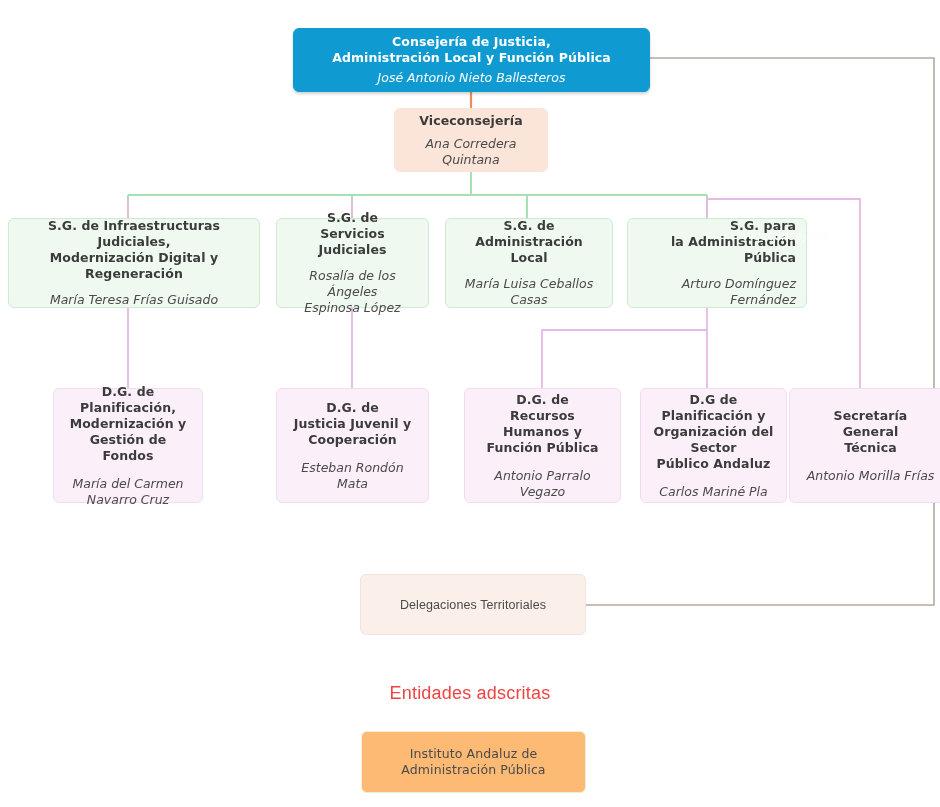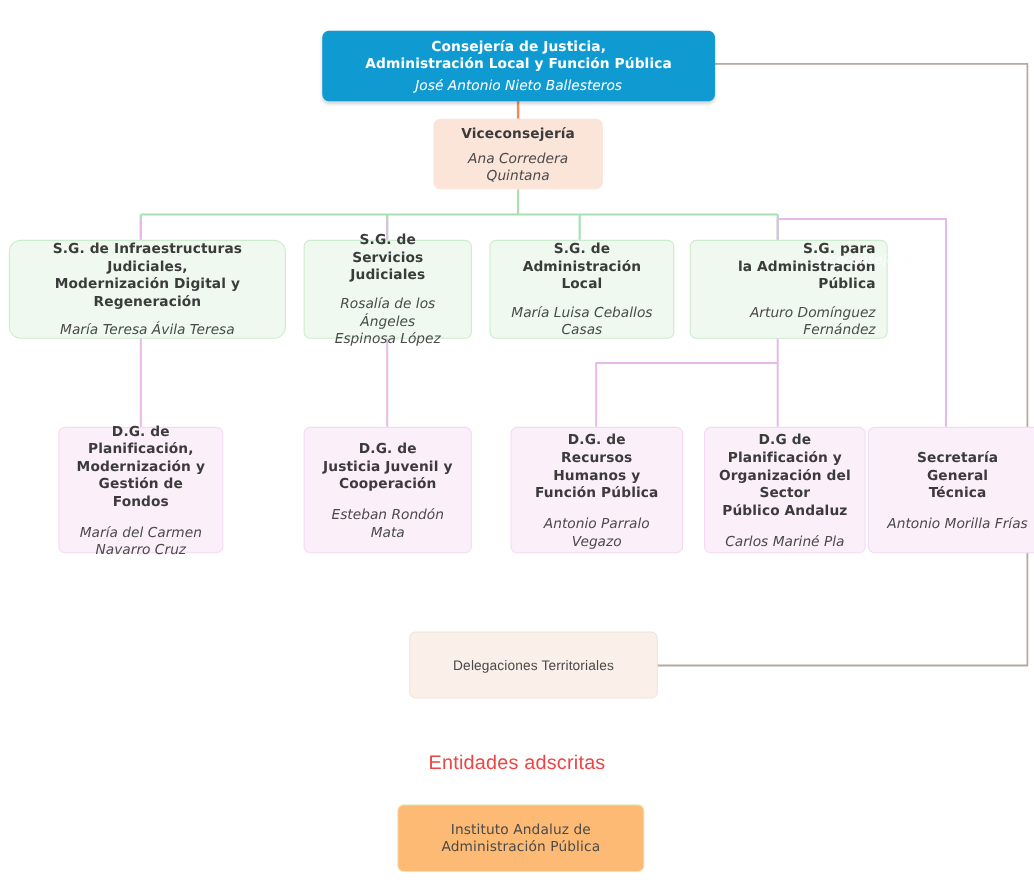--- a/index.html
+++ b/index.html
@@ -87,21 +87,20 @@
   .node.dg {
     background: #fbeffa;
     border: 1px solid #f3dcf2;
   }
   .node.dg .person { margin-top: 12px; }
 
   
   .node.deleg {
     background: #fbefe9;
     border: 1px solid #f2e3db;
-    margin-left: 12px;
   }
   .node.deleg .title {
     font-weight: normal;
     font-size: 12.5px;
     color: #4a4a4a;
     font-family: "Liberation Sans", sans-serif;
   }
 
   
   .node.entidad {
@@ -166,24 +165,24 @@
     <div class="title">Consejería de Justicia,
 Administración Local y Función Pública</div>
     <div class="person">José Antonio Nieto Ballesteros</div>
   </div>
 
   <div class="node vice" style="left:394px; top:108px; width:154px; height:64px;">
     <div class="title">Viceconsejería</div>
     <div class="person">Ana Corredera Quintana</div>
   </div>
 
-  <div class="node sg" style="left:8px; top:218px; width:252px; height:90px;border-radius:11px;">
+  <div class="node sg" style="left:8px; top:218px; width:252px; height:90px;">
     <div class="title">S.G. de Infraestructuras Judiciales,
 Modernización Digital y Regeneración</div>
-    <div class="person">María Teresa Ávila Teresa</div>
+    <div class="person">María Teresa Frías Guisado</div>
   </div>
 
   <div class="node sg" style="left:276px; top:218px; width:153px; height:90px;">
     <div class="title">S.G. de
 Servicios Judiciales</div>
     <div class="person">Rosalía de los Ángeles
 Espinosa López</div>
   </div>
 
   <div class="node sg" style="left:445px; top:218px; width:168px; height:90px;">

